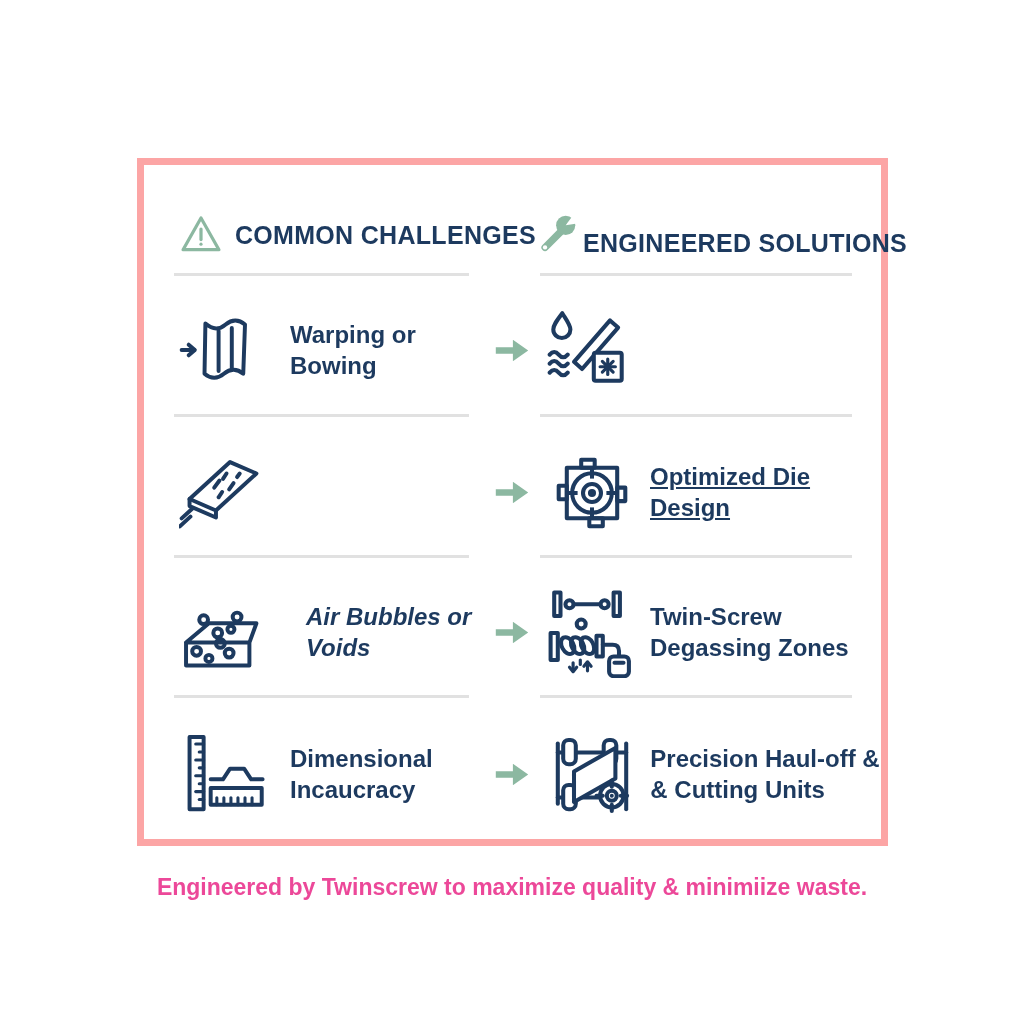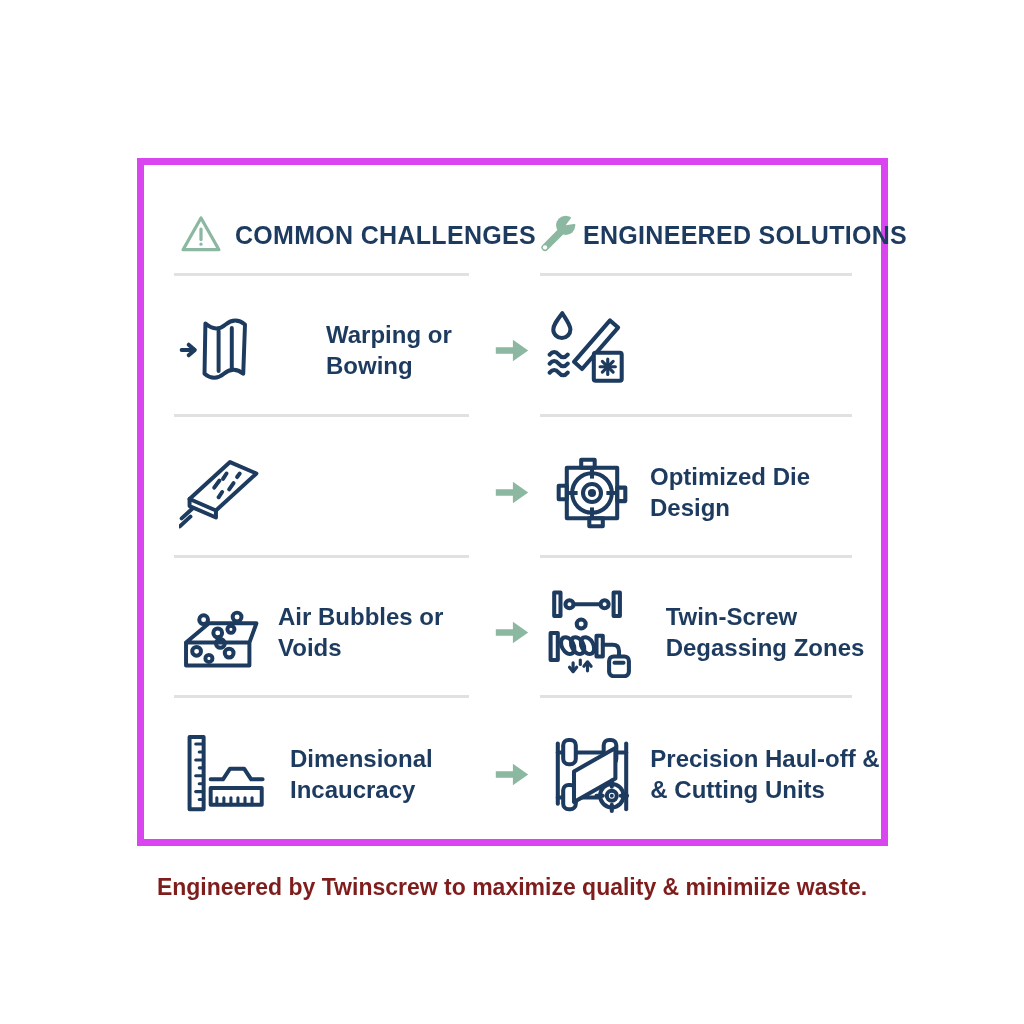--- a/index.html
+++ b/index.html
@@ -2,36 +2,36 @@
 <html><head>
 <meta charset="utf-8">
 <style>
   html,body{margin:0;padding:0;}
   body{
     width:1024px;height:1024px;position:relative;background:#ffffff;
     font-family:"Liberation Sans", sans-serif;color:#1d3a5f;overflow:hidden;
   }
   .panel{
     position:absolute;left:137px;top:158px;width:751px;height:688px;
-    border:7px solid #d946ef;background:#ffffff;box-sizing:border-box;
+    border:7px solid #fca5a5;background:#ffffff;box-sizing:border-box;
   }
   .abs{position:absolute;}
   .header-label{
     font-size:25px;font-weight:700;letter-spacing:.3px;color:#1d3a5f;
     white-space:nowrap;
   }
   .cell-label{
     font-size:24px;font-weight:600;color:#1d3a5f;line-height:1.3;
     white-space:pre-line;
   }
   .divider{position:absolute;height:3px;background:#e1e1e1;}
   .icon-box{display:flex;align-items:center;justify-content:center;}
   .footer-caption{
     position:absolute;left:0;top:874px;width:1024px;text-align:center;
-    font-size:23px;font-weight:600;color:#7f1d1d;
+    font-size:23px;font-weight:600;color:#ec4899;
   }
   svg{display:block;}
   .vmid{display:flex;align-items:center;}
 </style>
 </head>
 <body>
 
 <div class="panel">
 
   <div class="abs icon-box" style="left:33px;top:46px;width:48px;height:48px;">
@@ -46,21 +46,21 @@
   </div>
 
   <div class="abs icon-box" style="left:389px;top:44px;width:50px;height:50px;">
     <svg width="48" height="48" viewBox="0 0 100 100">
       <line x1="23" y1="78" x2="58" y2="43" stroke="#8cb8a1" stroke-width="15" stroke-linecap="round"></line>
       <circle cx="66" cy="32" r="20" fill="#8cb8a1"></circle>
       <polygon points="66,32 88,2 103,26" fill="#ffffff"></polygon>
       <circle cx="23" cy="78" r="4.5" fill="#ffffff"></circle>
     </svg>
   </div>
-  <div class="abs vmid" style="left:439px;top:42px;height:56px;">
+  <div class="abs vmid" style="left:439px;top:50px;height:56px;">
     <span class="header-label">ENGINEERED SOLUTIONS</span>
   </div>
 
   <div class="divider" style="left:30px;top:108px;width:295px;"></div>
   <div class="divider" style="left:396px;top:108px;width:312px;"></div>
 
   <div class="divider" style="left:30px;top:249px;width:295px;"></div>
   <div class="divider" style="left:396px;top:249px;width:312px;"></div>
 
   <div class="divider" style="left:30px;top:390px;width:295px;"></div>
@@ -71,21 +71,21 @@
 
   <div class="abs icon-box" style="left:34px;top:140px;width:90px;height:90px;">
     <svg width="88" height="88" viewBox="0 0 100 100" fill="none" stroke="#1d3a5f" stroke-width="4.5" stroke-linecap="round" stroke-linejoin="round">
       <line x1="3" y1="50" x2="17" y2="50"></line>
       <polyline points="11,44 18,50 11,56"></polyline>
       <path d="M30 20 C38 27 46 27 53 21 C60 15 68 15 75 21 L73 77 C66 71 58 71 51 77 C44 83 36 83 29 77 Z"></path>
       <line x1="45" y1="28" x2="45" y2="74"></line>
       <line x1="60" y1="25" x2="60" y2="71"></line>
     </svg>
   </div>
-  <div class="abs vmid" style="left:146px;top:140px;height:90px;width:200px;margin-left:36px;">
+  <div class="abs vmid" style="left:146px;top:140px;height:90px;width:200px;">
     <span class="cell-label">Warping or Bowing</span>
   </div>
   <div class="abs icon-box" style="left:349px;top:170px;width:38px;height:30px;">
     <svg width="36" height="29" viewBox="0 0 80 64" fill="#8cb8a1">
       <path d="M4 25 H42 V8 L76 32 L42 56 V39 H4 Z"></path>
     </svg>
   </div>
   <div class="abs icon-box" style="left:402px;top:140px;width:92px;height:92px;">
     <svg width="90" height="90" viewBox="0 0 100 100" fill="none" stroke="#1d3a5f" stroke-width="4.5" stroke-linecap="round" stroke-linejoin="round">
       <path d="M17 8 C22 16 26 21 26 26 a9.5 9.5 0 1 1 -19 0 C7 21 11 16 17 8 Z"></path>
@@ -131,38 +131,38 @@
       <rect x="78" y="44" width="9" height="15"></rect>
       <circle cx="50" cy="50" r="22"></circle>
       <line x1="50" y1="21" x2="50" y2="34"></line>
       <line x1="50" y1="66" x2="50" y2="79"></line>
       <line x1="21" y1="50" x2="34" y2="50"></line>
       <line x1="66" y1="50" x2="79" y2="50"></line>
       <circle cx="50" cy="50" r="10"></circle>
       <circle cx="50" cy="50" r="4.5" fill="#1d3a5f" stroke="none"></circle>
     </svg>
   </div>
-  <div class="abs vmid" style="left:506px;top:282px;height:90px;width:230px;">
+  <div class="abs vmid" style="left:506px;top:282px;height:90px;width:230px;text-decoration:underline;">
     <span class="cell-label">Optimized Die Design</span>
   </div>
 
   <div class="abs icon-box" style="left:34px;top:422px;width:90px;height:90px;">
     <svg width="88" height="88" viewBox="0 0 100 100" fill="none" stroke="#1d3a5f" stroke-width="4.5" stroke-linecap="round" stroke-linejoin="round">
       <path d="M8 62 L34 40 L88 40 L80 62 M8 62 H80 M8 62 V88 H80 V62"></path>
       <circle cx="28" cy="36" r="5"></circle>
       <circle cx="66" cy="33" r="5"></circle>
       <circle cx="44" cy="51" r="5"></circle>
       <circle cx="59" cy="47" r="4"></circle>
       <circle cx="20" cy="72" r="5"></circle>
       <circle cx="34" cy="80" r="4"></circle>
       <circle cx="57" cy="74" r="5"></circle>
       <circle cx="47" cy="63" r="5"></circle>
     </svg>
   </div>
-  <div class="abs vmid" style="left:134px;top:422px;height:90px;width:200px;">
+  <div class="abs vmid" style="left:162px;top:422px;height:90px;width:200px;font-style:italic;">
     <span class="cell-label">Air Bubbles or Voids</span>
   </div>
   <div class="abs icon-box" style="left:349px;top:452px;width:38px;height:30px;">
     <svg width="36" height="29" viewBox="0 0 80 64" fill="#8cb8a1">
       <path d="M4 25 H42 V8 L76 32 L42 56 V39 H4 Z"></path>
     </svg>
   </div>
   <div class="abs icon-box" style="left:402px;top:422px;width:92px;height:92px;">
     <svg width="90" height="90" viewBox="0 0 100 100" fill="none" stroke="#1d3a5f" stroke-width="4.5" stroke-linecap="round" stroke-linejoin="round">
       <rect x="8" y="5" width="7" height="26"></rect>
@@ -181,21 +181,21 @@
       <line x1="75" y1="83" x2="85" y2="83"></line>
       <g stroke-width="3.5">
         <line x1="29" y1="83" x2="29" y2="92"></line>
         <polyline points="25,88 29,93 33,88"></polyline>
         <line x1="37" y1="80" x2="37" y2="85"></line>
         <line x1="45" y1="92" x2="45" y2="83"></line>
         <polyline points="41,87 45,82 49,87"></polyline>
       </g>
     </svg>
   </div>
-  <div class="abs vmid" style="left:506px;top:422px;height:90px;width:230px;justify-content:center;">
+  <div class="abs vmid" style="left:506px;top:422px;height:90px;width:230px;">
     <span class="cell-label">Twin-Screw
 Degassing Zones</span>
   </div>
 
   <div class="abs icon-box" style="left:34px;top:564px;width:90px;height:90px;">
     <svg width="88" height="88" viewBox="0 0 100 100" fill="none" stroke="#1d3a5f" stroke-width="4.5" stroke-linecap="round" stroke-linejoin="round">
       <rect x="12" y="8" width="16" height="82"></rect>
       <g stroke-width="3.5">
         <line x1="28" y1="16" x2="19" y2="16"></line>
         <line x1="28" y1="25" x2="23" y2="25"></line>

